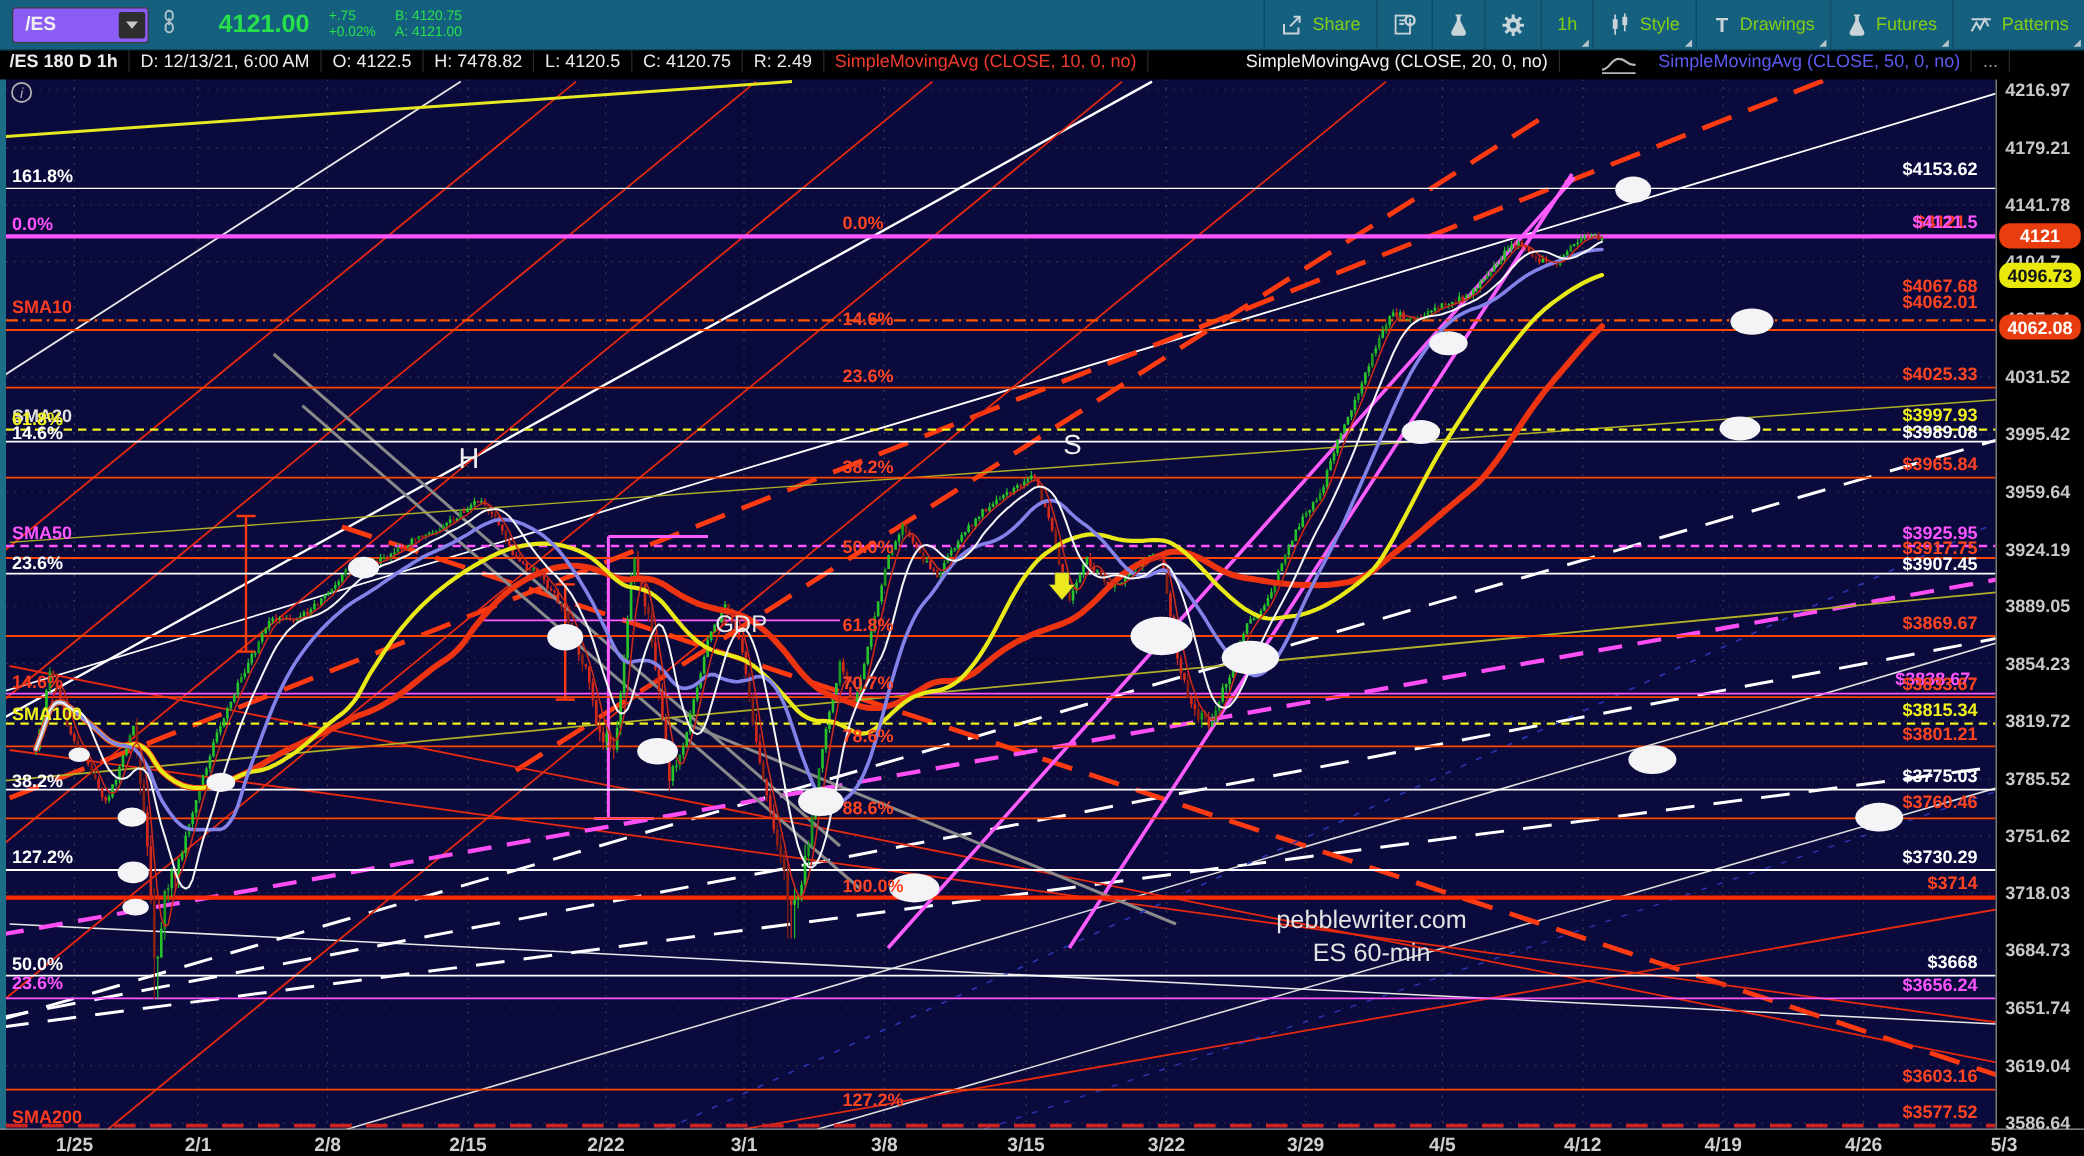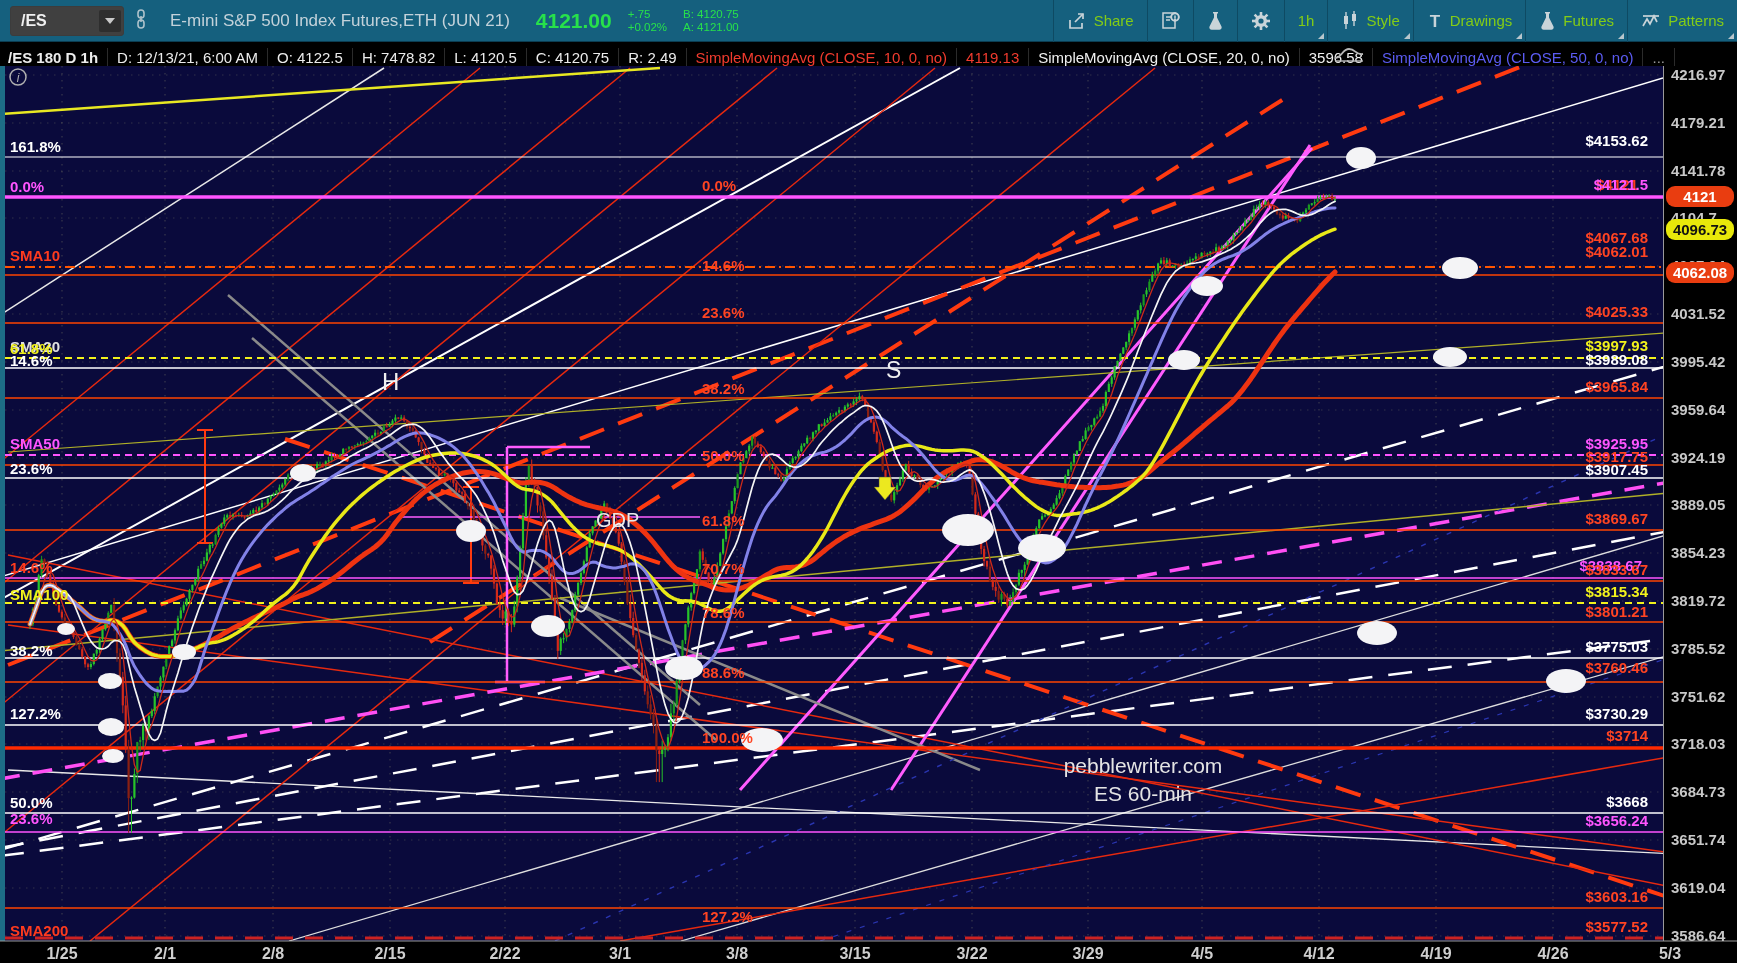--- a/index.html
+++ b/index.html
@@ -1,39 +1,39 @@
 <!DOCTYPE html>
 <html><head>
 <meta charset="utf-8">
 <style>
   html,body{margin:0;padding:0;background:#000;width:1737px;height:963px;overflow:hidden;
     font-family:"Liberation Sans",sans-serif;-webkit-font-smoothing:antialiased;}
   
   .toolbar{position:absolute;left:0;top:0;width:1737px;height:42px;background:#15607E;
     display:flex;align-items:center;box-sizing:border-box;border-bottom:1px solid #0b3d52;}
-  .symbol-box{margin-left:10px;width:112px;height:28px;background:#404040;border:1px solid #3c3c3c;
+  .symbol-box{margin-left:10px;width:112px;height:28px;background:#8b5cf6;border:1px solid #3c3c3c;
     border-radius:3px;display:flex;align-items:center;color:#f0f0f0;font-size:16px;font-weight:bold;cursor:pointer;}
   .symbol-box .sym-text{padding-left:10px;flex:1;}
   .sym-dd{width:22px;height:22px;margin-right:2px;background:#2e2e2e;border-radius:2px;display:flex;align-items:center;justify-content:center;}
   .sym-caret{width:0;height:0;border-left:5px solid transparent;border-right:5px solid transparent;border-top:6px solid #c9c9c9;}
   .tb-link{margin:0 8px 0 10px;opacity:.85;}
   .tb-desc{color:#c3d2da;font-size:17px;margin-left:14px;white-space:nowrap;}
   .tb-last{color:#27e14b;font-size:21px;font-weight:bold;margin-left:26px;}
   .tb-col{display:flex;flex-direction:column;justify-content:center;margin-left:16px;line-height:13px;}
   .tb-col span{color:#27e14b;font-size:11.5px;}
   .tb-spacer{flex:1;}
   .tb-btn{height:42px;display:flex;align-items:center;padding:0 13px;color:#84cc16;font-size:15px;
     border-left:1px solid #0e4a63;cursor:pointer;position:relative;white-space:nowrap;}
   .tb-btn svg{margin-right:7px;}
   .tb-btn.icon-only svg{margin-right:0;}
   .tb-btn.dd::after{content:"";position:absolute;right:3px;bottom:3px;width:0;height:0;
     border-left:6px solid transparent;border-bottom:6px solid #b9c6cc;}
   
   .statusrow{position:absolute;left:0;top:42px;width:1381px;height:24px;background:#000;display:flex;
-    align-items:flex-end;font-size:15px;color:#ececec;white-space:nowrap;border-radius:11px;}
+    align-items:flex-start;font-size:15px;color:#ececec;white-space:nowrap;border-radius:11px;}
   .sr-item{padding:0 9px;border-right:1px solid #2b2b2b;height:18px;display:flex;align-items:center;}
   .sr-title{font-weight:bold;padding-left:8px;}
   .sr-red{color:#f23b2e;}
   .sr-white{color:#f0f0f0;}
   .sr-blue{color:#5b5bf2;}
   .sr-val{font-weight:normal;margin-top:35px;}
   .sr-more{color:#9a9a9a;}
   .sr-waveicon{position:absolute;right:14px;top:2px;}
   
   #chart-svg{position:absolute;left:0;top:66px;}
@@ -51,21 +51,20 @@
   </div>
   <span class="tb-link">
     <svg width="14" height="22" viewBox="0 0 14 22">
         <g fill="none" stroke="#c9d4d9" stroke-width="1.6">
       <rect x="4" y="2" width="6" height="8" rx="3"></rect>
           <rect x="4" y="12" width="6" height="8" rx="3"></rect>
           <line x1="7" y1="8" x2="7" y2="14"></line>
         </g>
       </svg>
   </span>
-  <span class="tb-desc">E-mini S&amp;P 500 Index Futures,ETH (JUN 21)</span>
   <span class="tb-last">4121.00</span>
   <span class="tb-col">
     <span>+.75</span>
     <span>+0.02%</span>
   </span>
   <span class="tb-col">
     <span>B: 4120.75</span>
     <span>A: 4121.00</span>
   </span>
   <span class="tb-spacer"></span>

